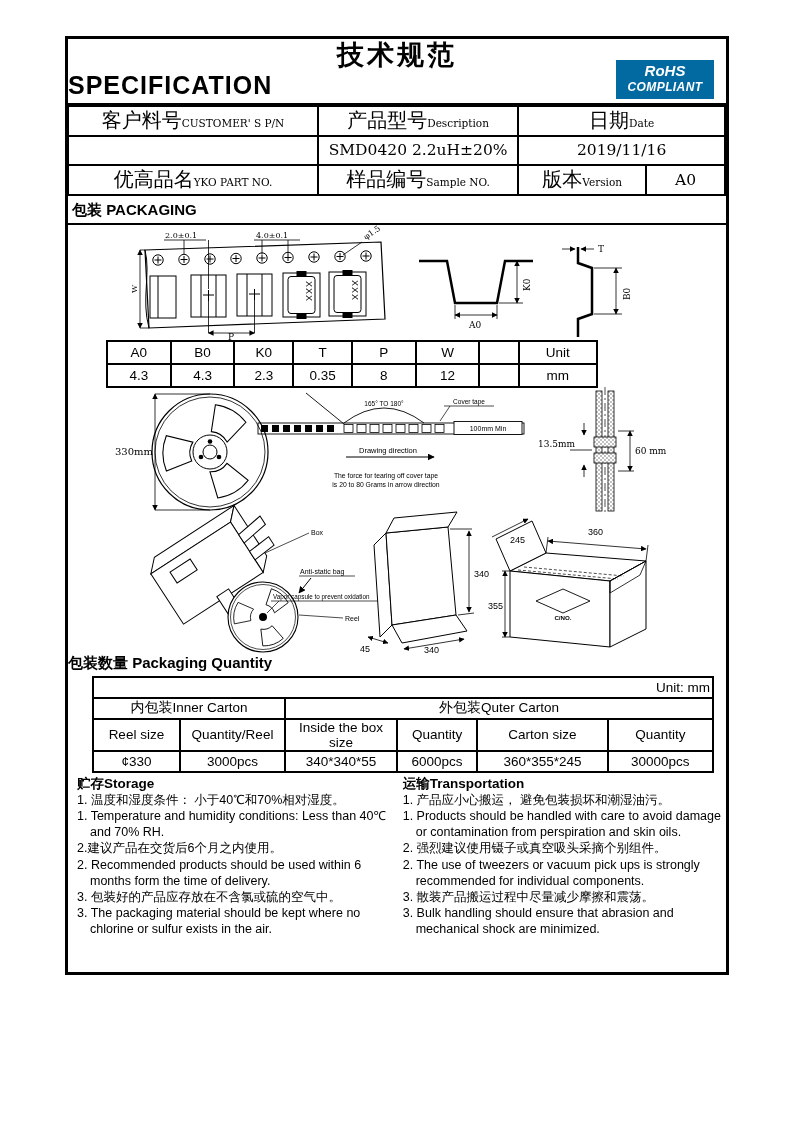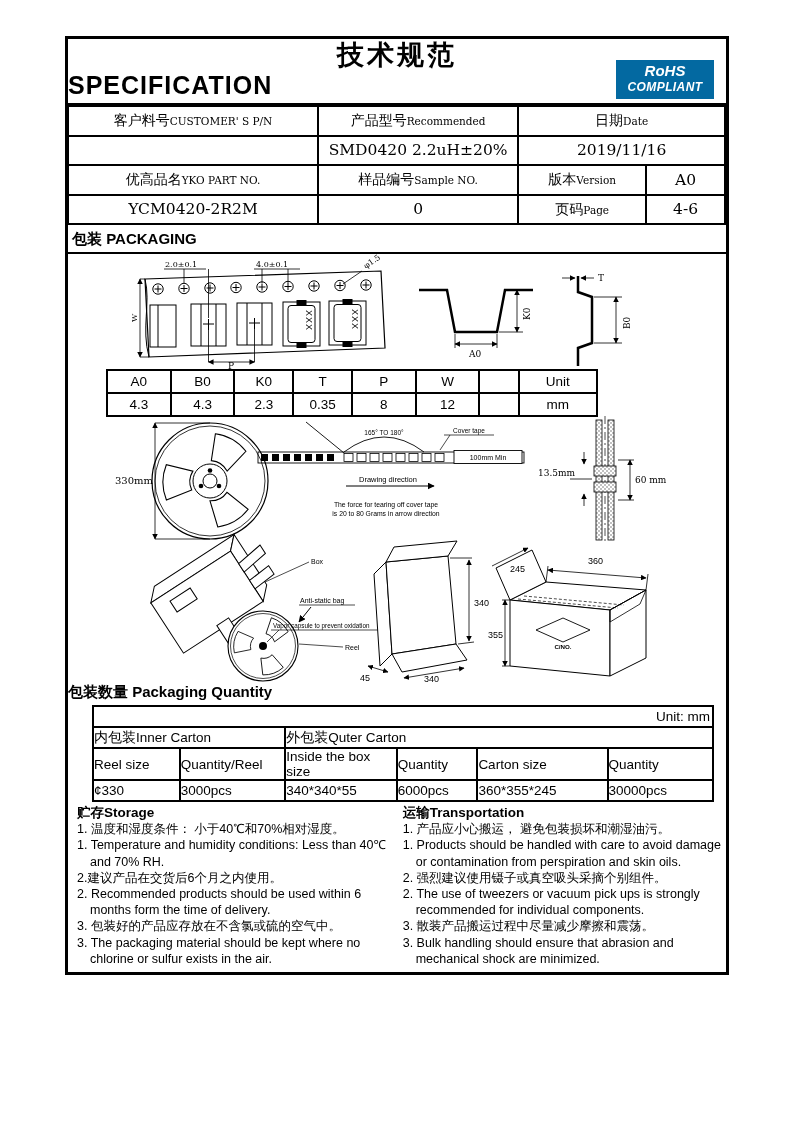--- a/index.html
+++ b/index.html
@@ -10,38 +10,38 @@
   .title-block { position:relative; height:64px; border-bottom:2px solid #000; }
   .title-cn { text-align:center; font-size:27px; font-weight:bold; line-height:33px; letter-spacing:3px; }
   .title-en { text-align:left; font-size:25px; font-weight:bold; line-height:27px; letter-spacing:1px; }
   .rohs { position:absolute; right:12px; top:21px; width:98px; height:39px; background:#0369a1; color:#fff; text-align:center; font-style:italic; font-weight:bold; }
   .rohs1 { font-size:15px; line-height:21px; }
   .rohs2 { font-size:12px; line-height:12px; letter-spacing:.4px; }
 
   
   table.info { width:100%; border-collapse:collapse; table-layout:fixed; }
   table.info td { border:2px solid #000; border-left-width:1.5px; height:27.5px; text-align:center; vertical-align:middle; padding:0; overflow:hidden; }
-  .cn { font-size:14px; }
+  .cn { font-size:20px; }
   .en-sub { font-size:10.5px; font-family:"DejaVu Serif",serif; }
   .val { font-family:"DejaVu Serif",serif; font-size:15.5px; }
 
   .secbar { height:27px; border-bottom:2px solid #000; font-weight:bold; font-size:15px; line-height:27px; padding-left:4px; }
 
   .drawings { position:relative; height:425px; }
   .drawings svg { position:absolute; overflow:visible; }
   svg text { font-family:"Liberation Sans",sans-serif; fill:#000; }
   svg .dimlbl { font-family:"DejaVu Serif",serif; }
   svg path, svg line, svg rect, svg circle, svg polygon, svg polyline { vector-effect:none; }
 
   table.dimtable { position:absolute; left:38px; top:115px; width:492px; border-collapse:collapse; table-layout:fixed; }
   table.dimtable td { border:2px solid #000; height:21px; text-align:center; font-size:13.5px; padding:0; }
 
   .qty-title { height:26px; font-weight:bold; font-size:15px; line-height:25px; }
   table.qty { margin-left:24px; width:622px; border-collapse:collapse; table-layout:fixed; }
-  table.qty td { border:2px solid #000; height:19px; font-size:13.5px; padding:0; overflow:hidden; }
+  table.qty td { border:2px solid #000; height:19px; text-align:center; font-size:13.5px; padding:0; overflow:hidden; }
   table.qty td.unit { text-align:right; padding-right:2px; }
   table.qty .qcn { font-size:14px; }
 
   .notes { display:flex; height:177px; }
   .notes .col { box-sizing:border-box; padding:3px 4px 0 9px; line-height:16.2px; font-size:12.5px; }
   .notes .col.left { width:49.5%; }
   .notes .col.right { width:50.5%; }
   .note-title { font-weight:bold; font-size:13.5px; }
   .nline { padding-left:13px; text-indent:-13px; }
 </style>
@@ -75,39 +75,33 @@
   <table class="info">
     <colgroup>
         <col style="width:38%">
         <col style="width:30.5%">
         <col style="width:19.5%">
         <col style="width:12%">
       </colgroup>
     <tbody>
         <tr>
       <td><span class="cn">客户料号</span><span class="en-sub">CUSTOMER' S P/N</span></td>
-      <td><span class="cn">产品型号</span><span class="en-sub">Recommended</span></td>
+      <td><span class="cn">产品型号</span><span class="en-sub">Description</span></td>
       <td colspan="2"><span class="cn">日期</span><span class="en-sub">Date</span></td>
     </tr>
     <tr>
       <td><span class="val"></span></td>
       <td><span class="val">SMD0420 2.2uH±20%</span></td>
       <td colspan="2"><span class="val">2019/11/16</span></td>
     </tr>
     <tr>
       <td><span class="cn">优高品名</span><span class="en-sub">YKO PART NO.</span></td>
       <td><span class="cn">样品编号</span><span class="en-sub">Sample NO.</span></td>
       <td><span class="cn">版本</span><span class="en-sub">Version</span></td>
       <td><span class="val">A0</span></td>
-    </tr>
-    <tr>
-      <td><span class="val">YCM0420-2R2M</span></td>
-      <td><span class="val">0</span></td>
-      <td><span class="cn">页码</span><span class="en-sub">Page</span></td>
-      <td><span class="val">4-6</span></td>
     </tr>
   </tbody>
     </table>
 
   <div class="secbar">
     <span>包装</span>&nbsp;<span>PACKAGING</span>
   </div>
 
   <div class="drawings">
 

